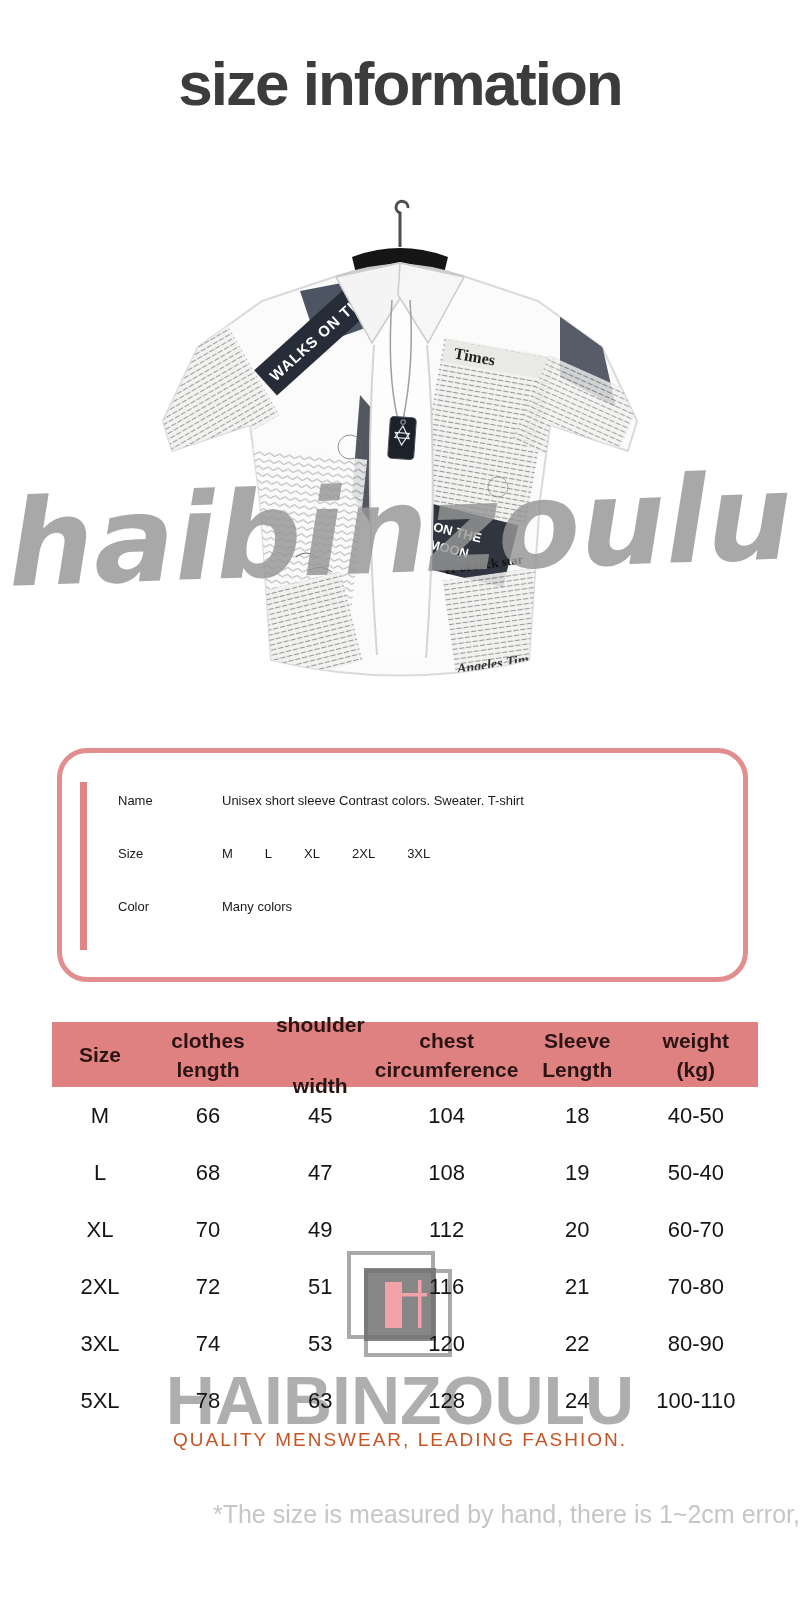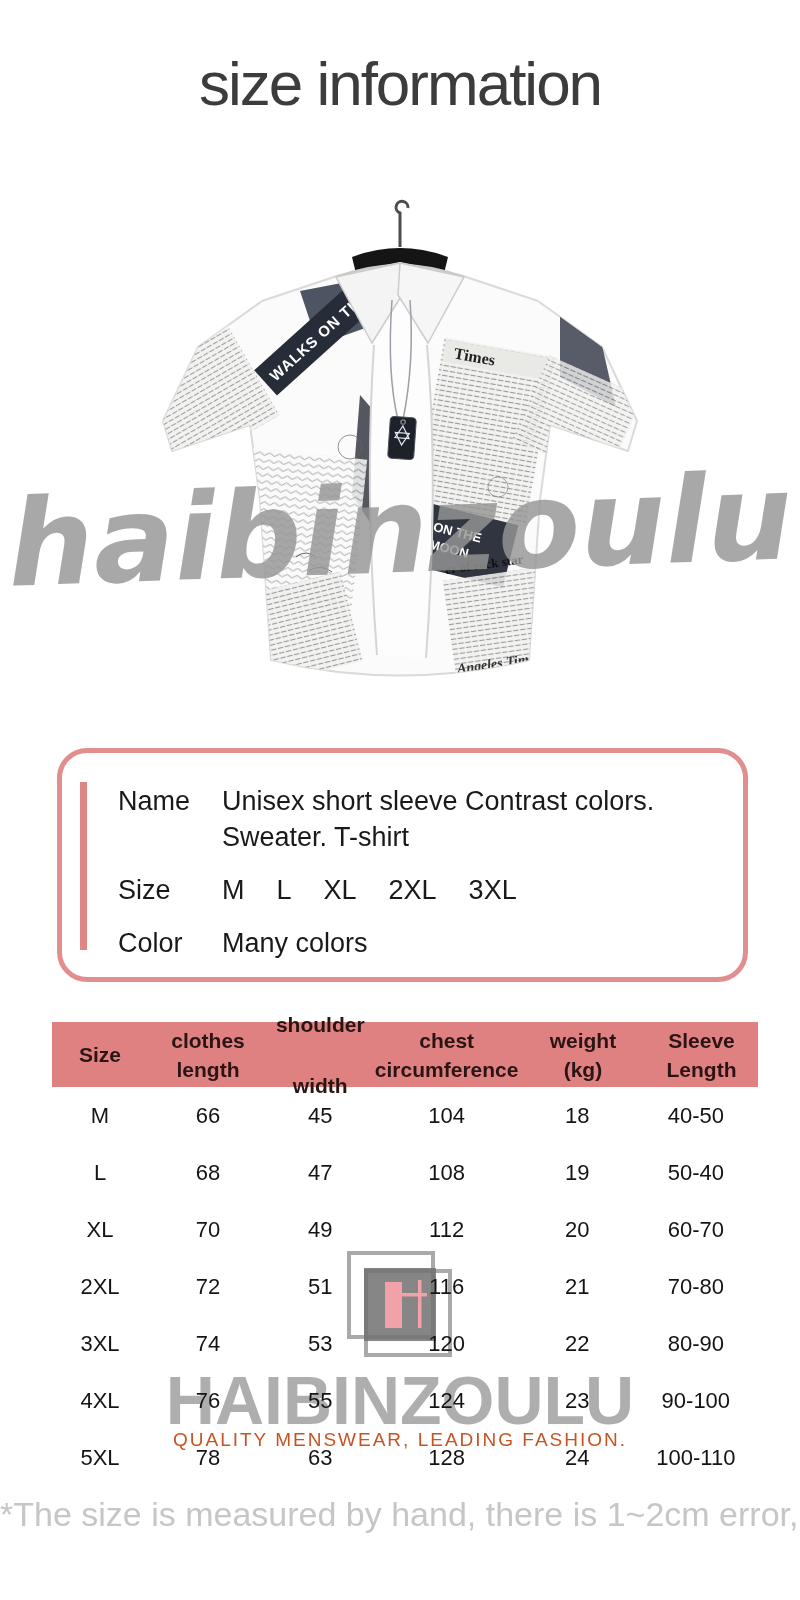--- a/index.html
+++ b/index.html
@@ -1,36 +1,36 @@
 <!DOCTYPE html>
 <html><head>
 <meta charset="utf-8">
 <style>
   html,body{margin:0;padding:0;background:#ffffff;}
   .page{position:relative;width:800px;height:1600px;background:#fff;overflow:hidden;
         font-family:"Liberation Sans",sans-serif;color:#1a1a1a;}
 
   
   .page-title{position:absolute;top:48px;left:0;width:100%;text-align:center;margin:0;
-    font-size:62px;font-weight:400;letter-spacing:-2px;color:#3c3c3c;}
+    font-size:62px;font-weight:700;letter-spacing:-2px;color:#3c3c3c;}
   .subtitle{position:absolute;top:172px;left:0;width:100%;text-align:center;
     font-size:15px;letter-spacing:8px;color:#8c8c8c;}
 
   
   .figure{position:absolute;top:195px;left:0;width:800px;height:545px;}
   .figure svg{position:absolute;left:0;top:0;}
   .script-wm{position:absolute;top:276px;left:0;width:100%;text-align:center;line-height:1;
     font-family:"DejaVu Sans",sans-serif;font-style:italic;font-weight:bold;font-size:120px;
     color:#969696;opacity:.82;white-space:nowrap;transform:rotate(-2deg);pointer-events:none;}
 
   
   .info-card{position:absolute;top:748px;left:57px;width:691px;height:234px;box-sizing:border-box;
     border:5px solid #e28e8e;border-radius:30px;padding:30px 18px 0 56px;background:#fff;z-index:2;}
   .accent-bar{position:absolute;left:18px;top:29px;width:7px;height:168px;background:#e08585;}
-  .info-row{display:flex;margin-bottom:17px;font-size:27px;line-height:36px;color:#191919;}
+  .info-row{display:flex;margin-bottom:17px;font-size:13px;line-height:36px;color:#191919;}
   .info-row .lbl{width:104px;flex:none;}
   .sizes{display:flex;gap:32px;}
 
   
   .size-table{position:absolute;top:1022px;left:52px;width:706px;z-index:2;}
   .thead{display:flex;background:#e08181;height:65px;align-items:center;}
   .th{display:flex;flex-direction:column;justify-content:center;text-align:center;
       font-weight:bold;font-size:21px;line-height:29px;color:#2b1414;}
   .tr{display:flex;height:57px;align-items:center;}
   .td{text-align:center;font-size:22px;color:#141414;}
@@ -38,22 +38,22 @@
 
   
   .wm-layer{position:absolute;left:0;top:0;width:800px;height:1600px;pointer-events:none;z-index:1;}
   .logo-svg{position:absolute;left:345px;top:1248px;}
   .wm-name{position:absolute;top:1366px;left:0;width:100%;text-align:center;line-height:1;
     font-size:68px;font-weight:bold;color:#7a7a7a;opacity:.6;white-space:nowrap;}
   .wm-tag{position:absolute;top:1429px;left:0;width:100%;text-align:center;
     font-size:19px;letter-spacing:2px;color:#c2410c;opacity:.9;}
 
   
-  .footnote{position:absolute;top:1496px;left:0;width:100%;text-align:left;
-    font-size:34px;line-height:37px;color:#c6c6c6;}
+  .footnote{position:absolute;top:1496px;left:0;width:100%;text-align:right;
+    font-size:25px;line-height:37px;color:#c6c6c6;}
 </style>
 </head>
 <body>
 
 <div class="page">
 
   <h1 class="page-title">size information</h1>
 
   <div class="figure">
     <svg width="800" height="545" viewBox="0 0 800 545">
@@ -185,27 +185,27 @@
           <span>length</span>
       </div>
       <div class="th c2">
         <span>shoulder</span>
           <span>width</span>
       </div>
       <div class="th c3">
         <span>chest</span>
           <span>circumference</span>
       </div>
+      <div class="th c4">
+        <span>Sleeve</span>
+          <span>Length</span>
+      </div>
       <div class="th c5">
         <span>weight</span>
           <span>(kg)</span>
-      </div>
-      <div class="th c4">
-        <span>Sleeve</span>
-          <span>Length</span>
       </div>
     </div>
     <div class="tr">
         <div class="td c0">M</div>
         <div class="td c1">66</div>
         <div class="td c2">45</div>
         <div class="td c3">104</div>
         <div class="td c4">18</div>
         <div class="td c5">40-50</div>
       </div>
@@ -235,28 +235,20 @@
       </div>
       <div class="tr">
         <div class="td c0">3XL</div>
         <div class="td c1">74</div>
         <div class="td c2">53</div>
         <div class="td c3">120</div>
         <div class="td c4">22</div>
         <div class="td c5">80-90</div>
       </div>
       <div class="tr">
-        <div class="td c0">4XL</div>
-        <div class="td c1">76</div>
-        <div class="td c2">55</div>
-        <div class="td c3">124</div>
-        <div class="td c4">23</div>
-        <div class="td c5">90-100</div>
-      </div>
-      <div class="tr">
         <div class="td c0">5XL</div>
         <div class="td c1">78</div>
         <div class="td c2">63</div>
         <div class="td c3">128</div>
         <div class="td c4">24</div>
         <div class="td c5">100-110</div>
       </div>
   </div>
 
   <div class="footnote">

